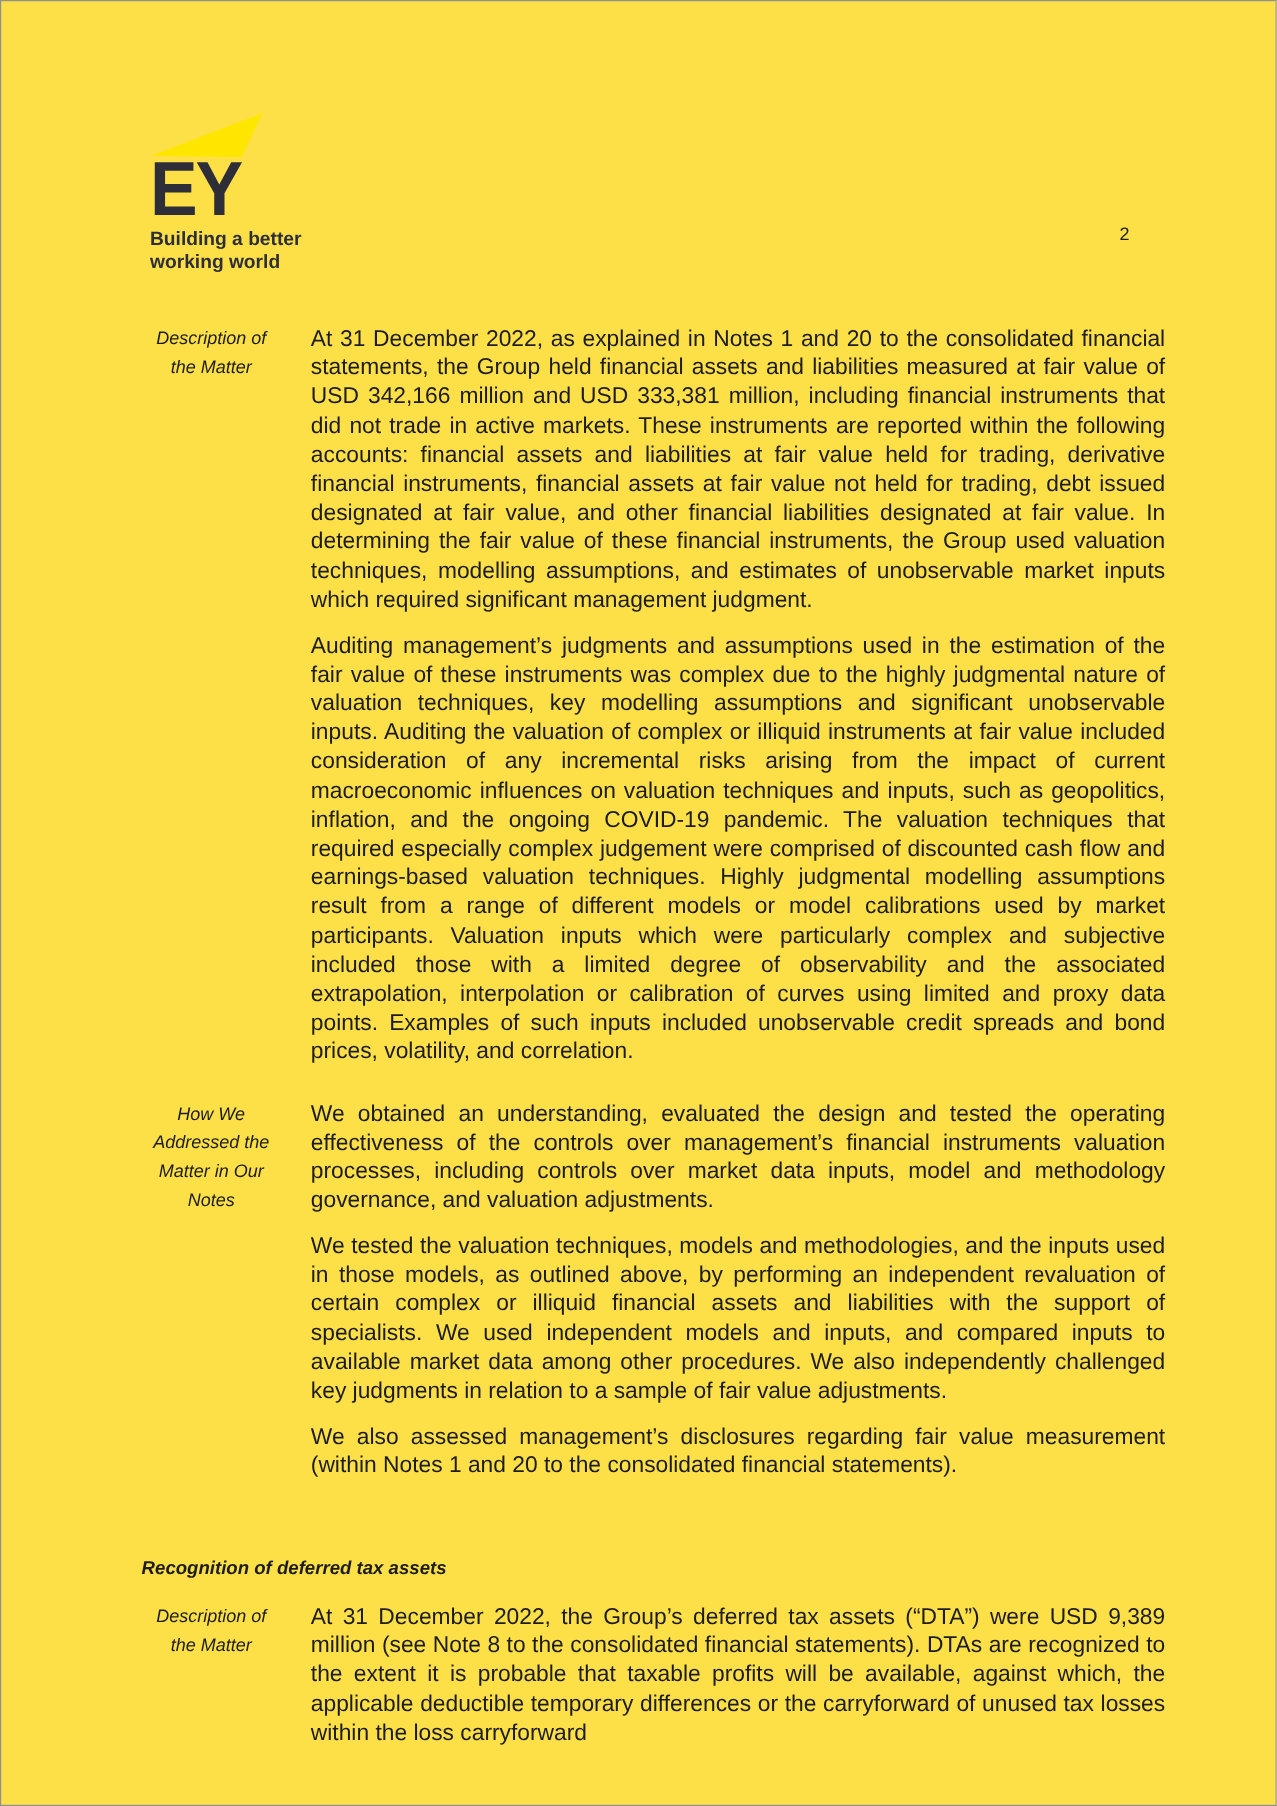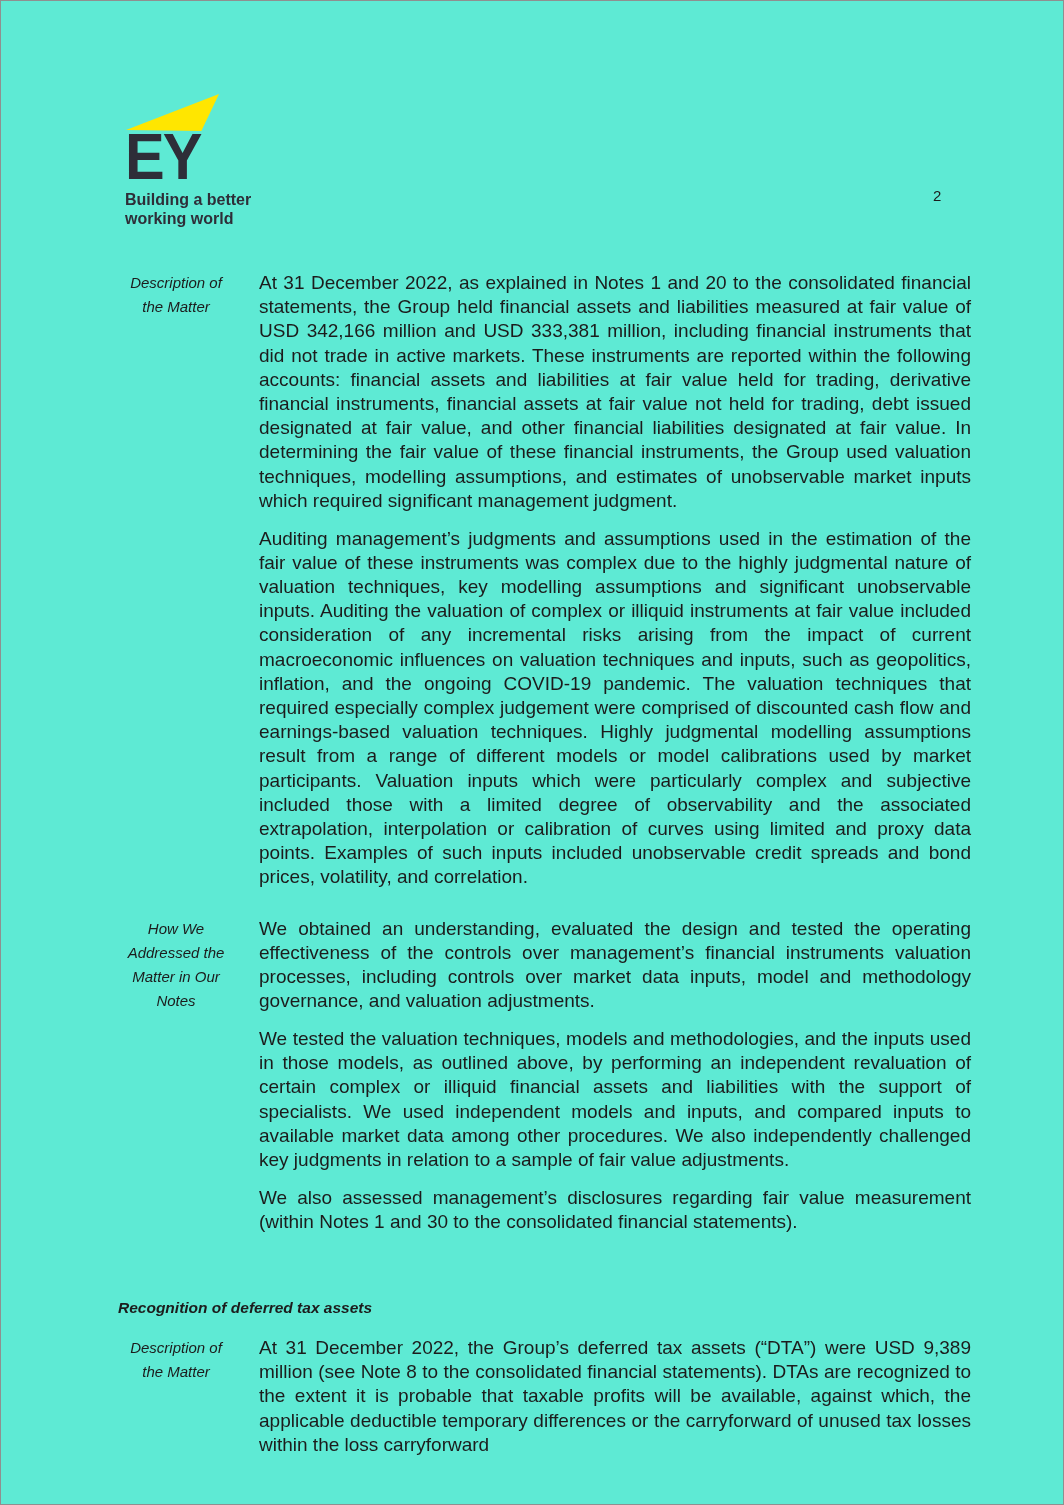--- a/index.html
+++ b/index.html
@@ -6,21 +6,21 @@
     margin: 0;
     padding: 0;
     background: #ffffff;
   }
   .page {
     position: relative;
     width: 1064px;
     height: 1505px;
     box-sizing: border-box;
     border: 1px solid #8f8f8f;
-    background: #5eead4;
+    background: #fde047;
     font-family: "Liberation Sans", sans-serif;
     color: #1c1c1c;
     overflow: hidden;
   }
 
   
   .logo {
     position: absolute;
     top: 93px;
     left: 124px;
@@ -133,21 +133,21 @@
           <p>At 31 December 2022, as explained in Notes 1 and 20 to the consolidated financial statements, the Group held financial assets and liabilities measured at fair value of USD 342,166 million and USD 333,381 million, including financial instruments that did not trade in active markets. These instruments are reported within the following accounts: financial assets and liabilities at fair value held for trading, derivative financial instruments, financial assets at fair value not held for trading, debt issued designated at fair value, and other financial liabilities designated at fair value. In determining the fair value of these financial instruments, the Group used valuation techniques, modelling assumptions, and estimates of unobservable market inputs which required significant management judgment.</p>
           <p>Auditing management’s judgments and assumptions used in the estimation of the fair value of these instruments was complex due to the highly judgmental nature of valuation techniques, key modelling assumptions and significant unobservable inputs. Auditing the valuation of complex or illiquid instruments at fair value included consideration of any incremental risks arising from the impact of current macroeconomic influences on valuation techniques and inputs, such as geopolitics, inflation, and the ongoing COVID-19 pandemic. The valuation techniques that required especially complex judgement were comprised of discounted cash flow and earnings-based valuation techniques. Highly judgmental modelling assumptions result from a range of different models or model calibrations used by market participants. Valuation inputs which were particularly complex and subjective included those with a limited degree of observability and the associated extrapolation, interpolation or calibration of curves using limited and proxy data points. Examples of such inputs included unobservable credit spreads and bond prices, volatility, and correlation.</p>
         </div>
       </div>
 
       <div class="row">
         <div class="row-label">How We Addressed the Matter in Our Notes</div>
         <div class="row-body">
           <p>We obtained an understanding, evaluated the design and tested the operating effectiveness of the controls over management’s financial instruments valuation processes, including controls over market data inputs, model and methodology governance, and valuation adjustments.</p>
           <p>We tested the valuation techniques, models and methodologies, and the inputs used in those models, as outlined above, by performing an independent revaluation of certain complex or illiquid financial assets and liabilities with the support of specialists. We used independent models and inputs, and compared inputs to available market data among other procedures. We also independently challenged key judgments in relation to a sample of fair value adjustments.</p>
-          <p>We also assessed management’s disclosures regarding fair value measurement (within Notes 1 and 30 to the consolidated financial statements).</p>
+          <p>We also assessed management’s disclosures regarding fair value measurement (within Notes 1 and 20 to the consolidated financial statements).</p>
         </div>
       </div>
     </div>
 
     <div class="section">
       <h2 class="section-heading">Recognition of deferred tax assets</h2>
 
       <div class="row">
         <div class="row-label">Description of the Matter</div>
         <div class="row-body">

